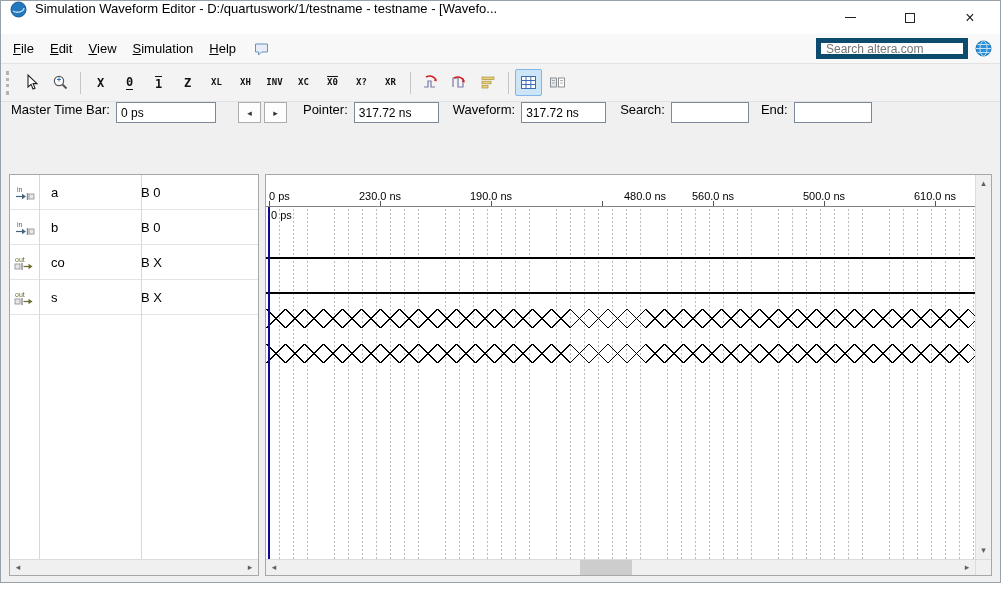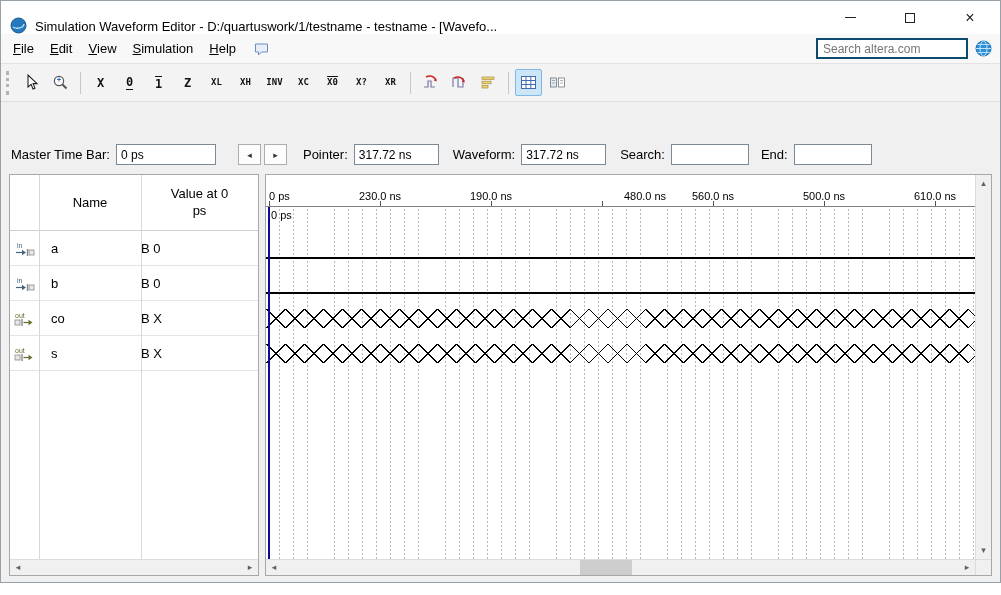--- a/index.html
+++ b/index.html
@@ -1,53 +1,53 @@
 <!DOCTYPE html>
 <html><head>
 <meta charset="utf-8">
 <style>
   *{box-sizing:border-box;margin:0;padding:0}
   html,body{width:1001px;height:595px;background:#fff;font-family:"Liberation Sans",sans-serif;overflow:hidden}
   .window{width:1001px;height:583px;border:1px solid #98a0a8;background:#f0f0f0;display:flex;flex-direction:column}
 
   
-  .titlebar{height:33px;background:#fff;display:flex;align-items:flex-end;padding-left:9px;flex:0 0 auto}
+  .titlebar{height:33px;background:#fff;display:flex;align-items:flex-start;padding-left:9px;flex:0 0 auto}
   .app-icon{width:17px;height:17px;margin-right:8px;display:inline-flex}
   .title-text{font-size:13px;color:#000;flex:1;white-space:nowrap;overflow:hidden}
   .win-controls{display:flex;height:100%}
   .win-btn{width:60px;display:flex;align-items:center;justify-content:center;color:#222;cursor:default}
   .min-glyph{width:11px;border-top:1px solid #222;display:inline-block}
   .max-glyph{width:10px;height:10px;border:1px solid #222;display:inline-block}
   .close-glyph{font-size:16px;line-height:1}
 
   
   .menubar{height:30px;background:#f8f8f8;border-bottom:1px solid #e2e2e2;display:flex;align-items:center;padding-left:4px;flex:0 0 auto}
   .menu-items{display:flex;height:100%}
   .menu-item{display:flex;align-items:center;padding:0 8px;font-size:13px;color:#000}
   .menu-item u{text-decoration:underline}
   .menu-extra-icon{margin-left:10px;display:inline-flex}
   .search-wrap{margin-left:auto;display:flex;align-items:center;gap:7px;padding-right:8px}
-  .search{width:152px;height:21px;border:2px solid #0c4a6e;font-size:12px;padding:0 5px;color:#444;background:#fff}
+  .search{width:152px;height:21px;border:5px solid #0c4a6e;font-size:12px;padding:0 5px;color:#444;background:#fff}
   .globe-icon{display:inline-flex}
 
   
   .toolbar-row{height:38px;background:#f3f3f3;border-bottom:1px solid #e0e0e0;display:flex;align-items:center;padding-left:3px;flex:0 0 auto}
   .grip{width:6px;height:24px;border-left:3px dotted #b3b3b3;margin:0 5px 0 2px}
   .toolbar{display:flex;align-items:center}
   .tb-btn{width:27px;height:27px;display:flex;align-items:center;justify-content:center;border:1px solid transparent;border-radius:2px;margin:0 1px}
   .tb-btn.pressed{background:#cce6f7;border-color:#7fb8e6}
   .tb-sep{width:1px;height:22px;background:#c6c6c6;margin:0 5px}
   .tb-glyph{font-family:"DejaVu Sans Mono",monospace;font-weight:bold;color:#111;font-size:9px;line-height:1}
   .tb-glyph.big{font-size:12px}
   .deco-under{border-bottom:1px solid #111;padding-bottom:1px}
   .deco-over{border-top:1px solid #111;padding-top:1px}
   .deco-overline{text-decoration:overline}
 
   
-  .timebar{height:72px;display:flex;align-items:flex-end;padding:0 0 9px 10px;background:#f0f0f0;flex:0 0 auto;font-size:13px}
+  .timebar{height:72px;display:flex;align-items:flex-start;padding:0 0 9px 10px;background:#f0f0f0;flex:0 0 auto;font-size:13px}
   .tb-label{margin-right:6px;padding-bottom:3px;white-space:nowrap;color:#000}
   .tb-box{height:21px;border:1px solid #7c8a97;background:#fff;font-size:12px;padding:0 4px;color:#000}
   .w100{width:100px;margin-right:22px}
   .w85{width:85px;margin-right:14px}
   .w78{width:78px;margin-right:12px}
   .tb-arrow{width:23px;height:21px;border:1px solid #adadad;background:#fdfdfd;display:flex;align-items:center;justify-content:center;font-size:9px;color:#333;margin-right:3px}
   .tb-arrow.last{margin-right:16px}
 
   
   .main{flex:1;margin:0 8px 6px;display:flex;gap:6px;min-height:0}
@@ -258,27 +258,20 @@
     <span class="tb-label">End:</span>
     <input class="tb-box w78" value="" style="">
   </div>
 
   <div class="main">
 
     <div class="panel signal-panel">
       <div class="signal-content">
         <div class="col-line col1"></div>
         <div class="col-line col2"></div>
-        <div class="sig-header">
-          <div class="icon-cell"></div>
-          <div class="name-cell">Name</div>
-          <div class="value-cell">
-              <div class="value-head">Value at 0 ps</div>
-            </div>
-        </div>
         <div>
             <div class="sig-row">
               <div class="icon-cell">
                 <svg width="22" height="15" viewBox="0 0 22 15">
                   <text x="3" y="7" font-size="7" fill="#44657f">in</text>
                   <path d="M2 11.5h7" stroke="#44657f" stroke-width="1.2" fill="none"></path>
                   <path d="M8 8.8l4 2.7-4 2.7z" fill="#44657f"></path>
                   <path d="M13.5 8v7" stroke="#8a8a8a" stroke-width="1.4"></path>
                   <rect x="15" y="9" width="5" height="5" fill="#e8e8e8" stroke="#8a8a8a" stroke-width=".8"></rect>
                 </svg>

